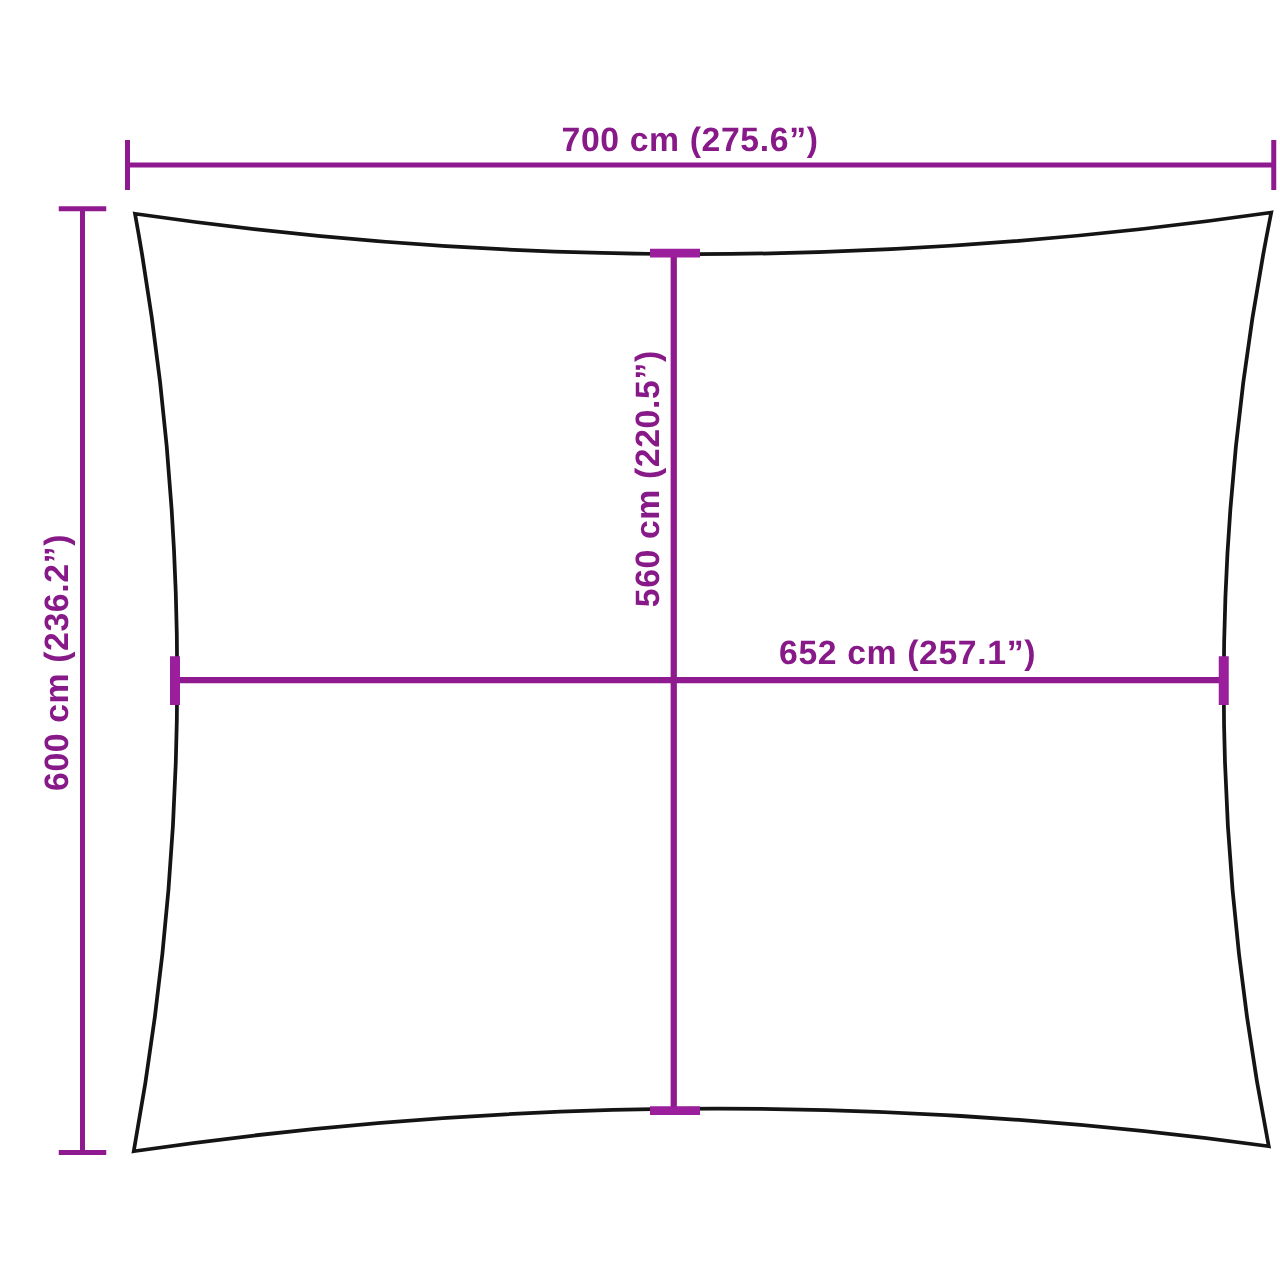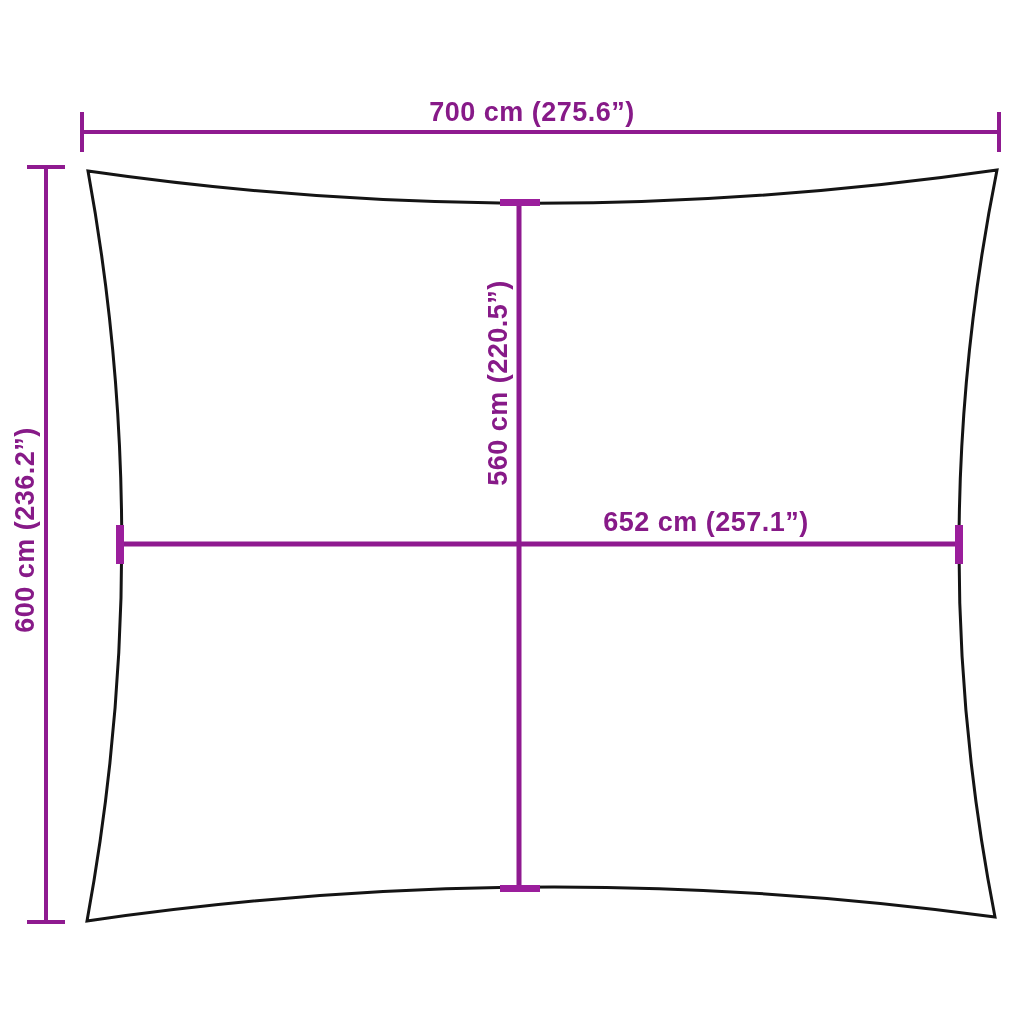--- a/index.html
+++ b/index.html
@@ -9,20 +9,21 @@
     height: 1024px;
     background: #ffffff;
     overflow: hidden;
     font-family: "Liberation Sans", sans-serif;
   }
   .stage {
     position: relative;
     width: 898px;
     height: 1024px;
     background: #ffffff;
+    margin-left: 20px;
   }
   svg { display: block; }
   .sail {
     fill: #ffffff;
     stroke: #141414;
     stroke-width: 3;
     stroke-linejoin: miter;
   }
   .dim-line {
     stroke: #8F1A90;

